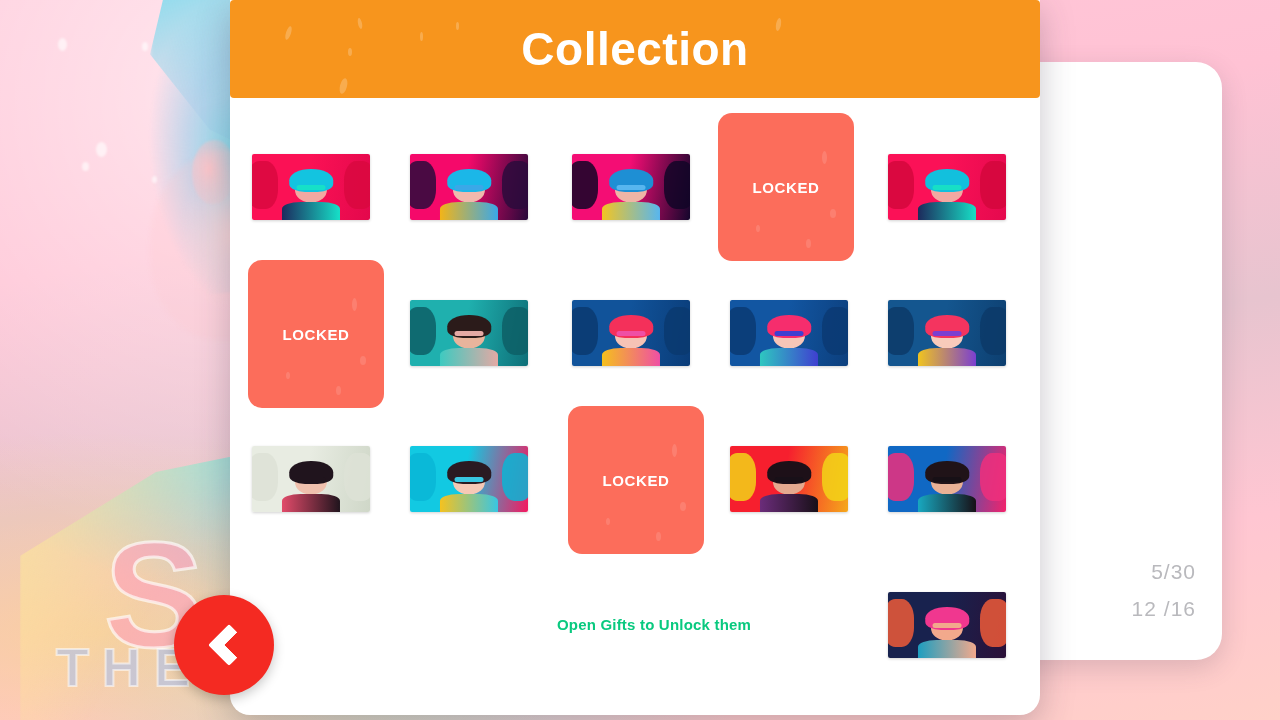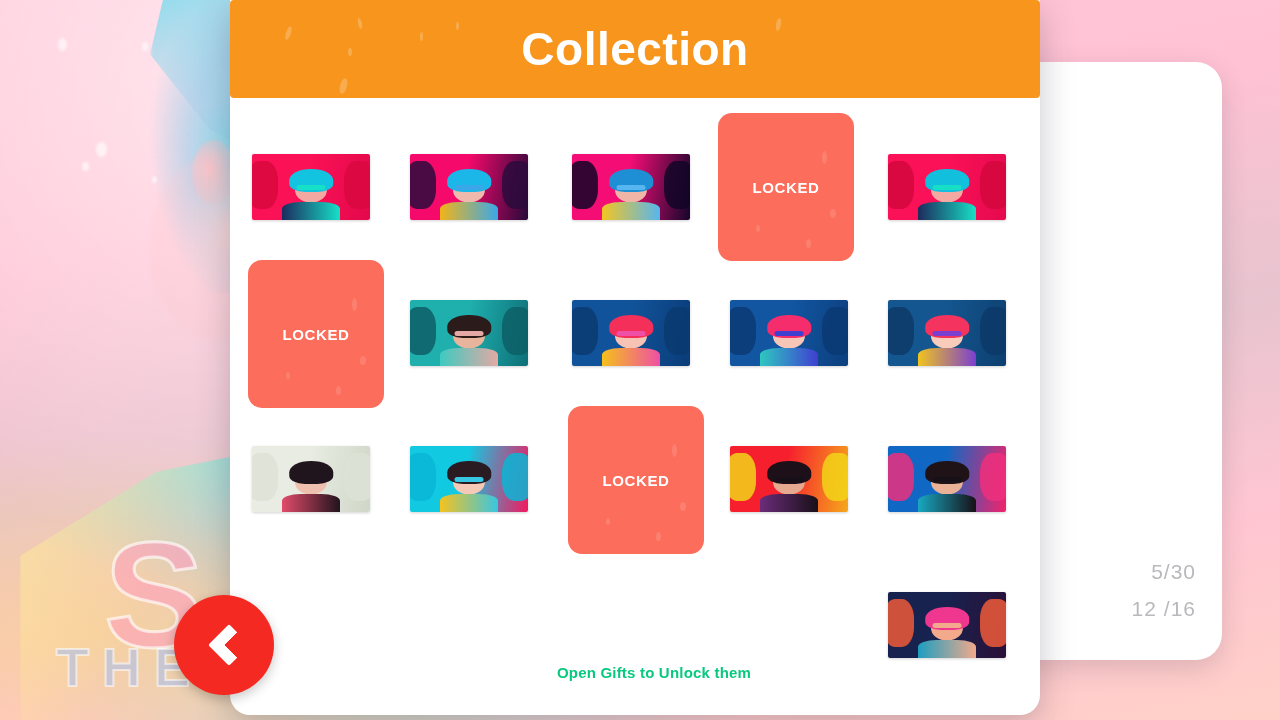--- a/index.html
+++ b/index.html
@@ -244,21 +244,20 @@
 
   .hint {
     position: absolute;
     left: 0; right: 0;
     top: 616px;
     text-align: center;
     color: #09c97f;
     font-size: 15px;
     font-weight: bold;
     letter-spacing: 0.2px;
-    margin-top: 48px;
   }
   .hint-inner { margin-left: 38px; }
 
   
   .back-btn {
     position: absolute;
     left: 174px; top: 595px;
     width: 100px; height: 100px;
     border-radius: 50%;
     background: #f42a22;

